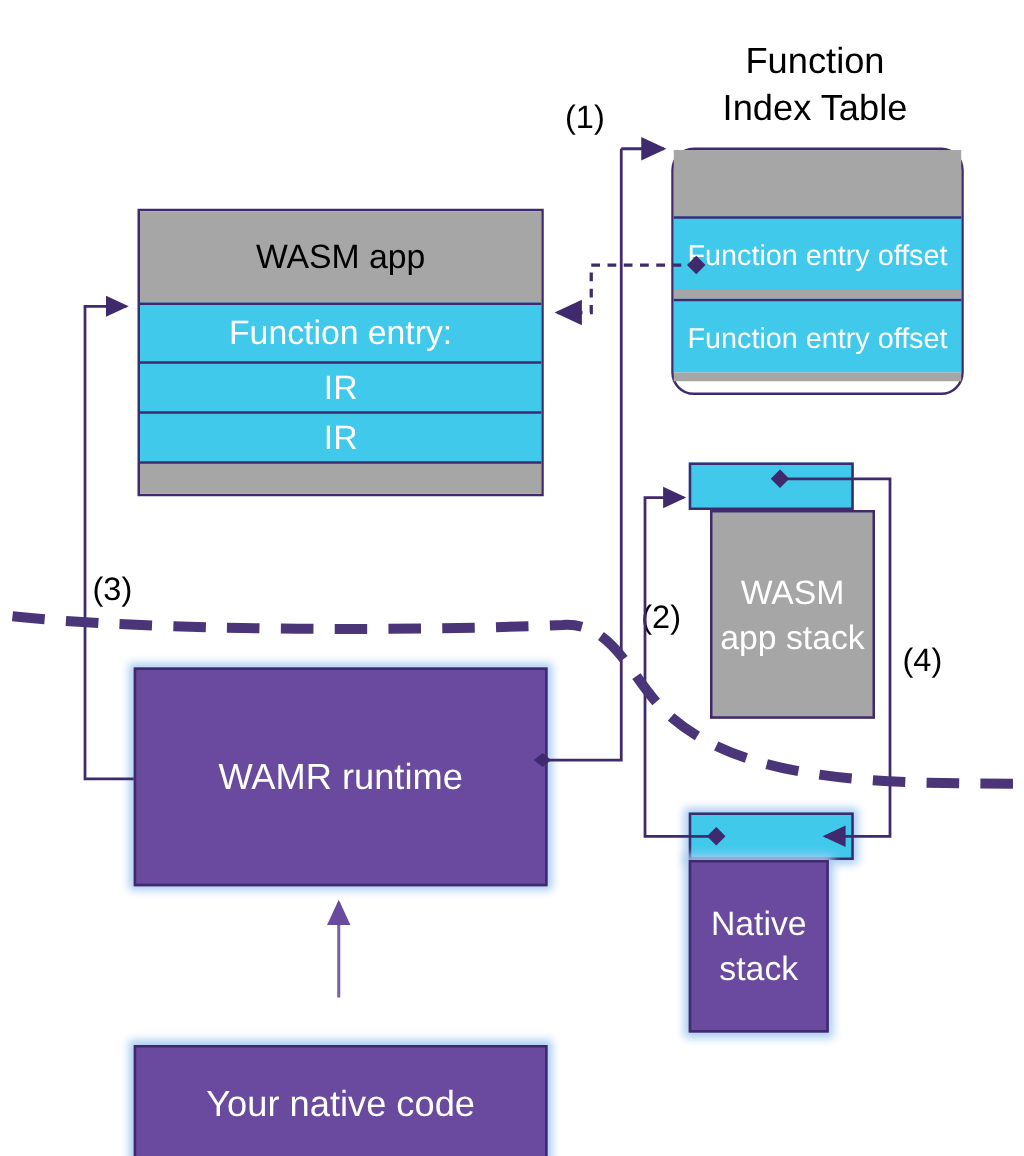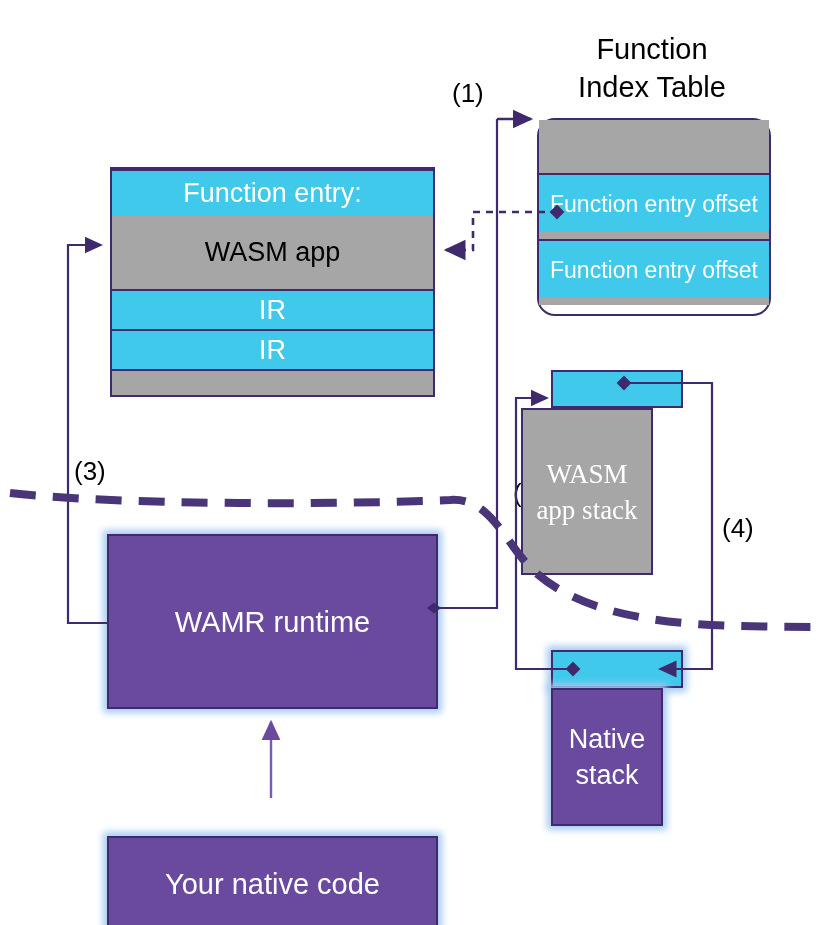--- a/index.html
+++ b/index.html
@@ -122,41 +122,41 @@
     <div>Function</div>
     <div>Index Table</div>
   </div>
 
   <div class="step-label" style="left:452px; top:78px;">(1)</div>
   <div class="step-label" style="left:513px; top:478px;">(2)</div>
   <div class="step-label" style="left:74px; top:456px;">(3)</div>
   <div class="step-label" style="left:722px; top:513px;">(4)</div>
 
   <div class="stackbox" style="left:110px; top:167px; width:325px; height:230px;">
+    <div class="band gray" style="flex:0 0 73px;">WASM app</div>
     <div class="band cyan band-sep" style="flex:0 0 47px;">Function entry:</div>
-    <div class="band gray" style="flex:0 0 73px;">WASM app</div>
     <div class="band cyan band-sep" style="flex:0 0 40px;">IR</div>
     <div class="band cyan band-sep" style="flex:0 0 40px;">IR</div>
     <div class="band gray band-sep" style="flex:1 1 auto;"></div>
   </div>
 
   <div class="stackbox" style="left:537px; top:118px; width:234px; height:198px;border-radius:18px;">
     <div class="band gray" style="flex:0 0 53px;"></div>
     <div class="band cyan band-sep" style="flex:0 0 59px; flex-direction:column; font-size:23px; line-height:28px;">
       <span>Function entry offset</span>
     </div>
     <div class="thin-gray"></div>
     <div class="band cyan band-sep" style="flex:0 0 59px; flex-direction:column; font-size:23px; line-height:28px;">
       <span>Function entry offset</span>
     </div>
     <div class="thin-gray"></div>
   </div>
 
   <div class="cyanband" style="left:551px; top:370px; width:132px; height:38px;"></div>
-  <div class="graybox" style="left:521px; top:408px; width:132px; height:167px; flex-direction:column;font-family:Liberation Serif, serif;">
+  <div class="graybox" style="left:568px; top:408px; width:132px; height:167px; flex-direction:column;">
     <span>WASM</span>
     <span>app stack</span>
   </div>
 
   <div class="cyanband glow" style="left:551px; top:650px; width:132px; height:38px;"></div>
   <div class="purplebox" style="left:551px; top:688px; width:112px; height:138px; flex-direction:column; font-size:27px; line-height:36px; box-shadow:0 0 7px 4px #A8CCF0;">
     <span>Native</span>
     <span>stack</span>
   </div>
 

